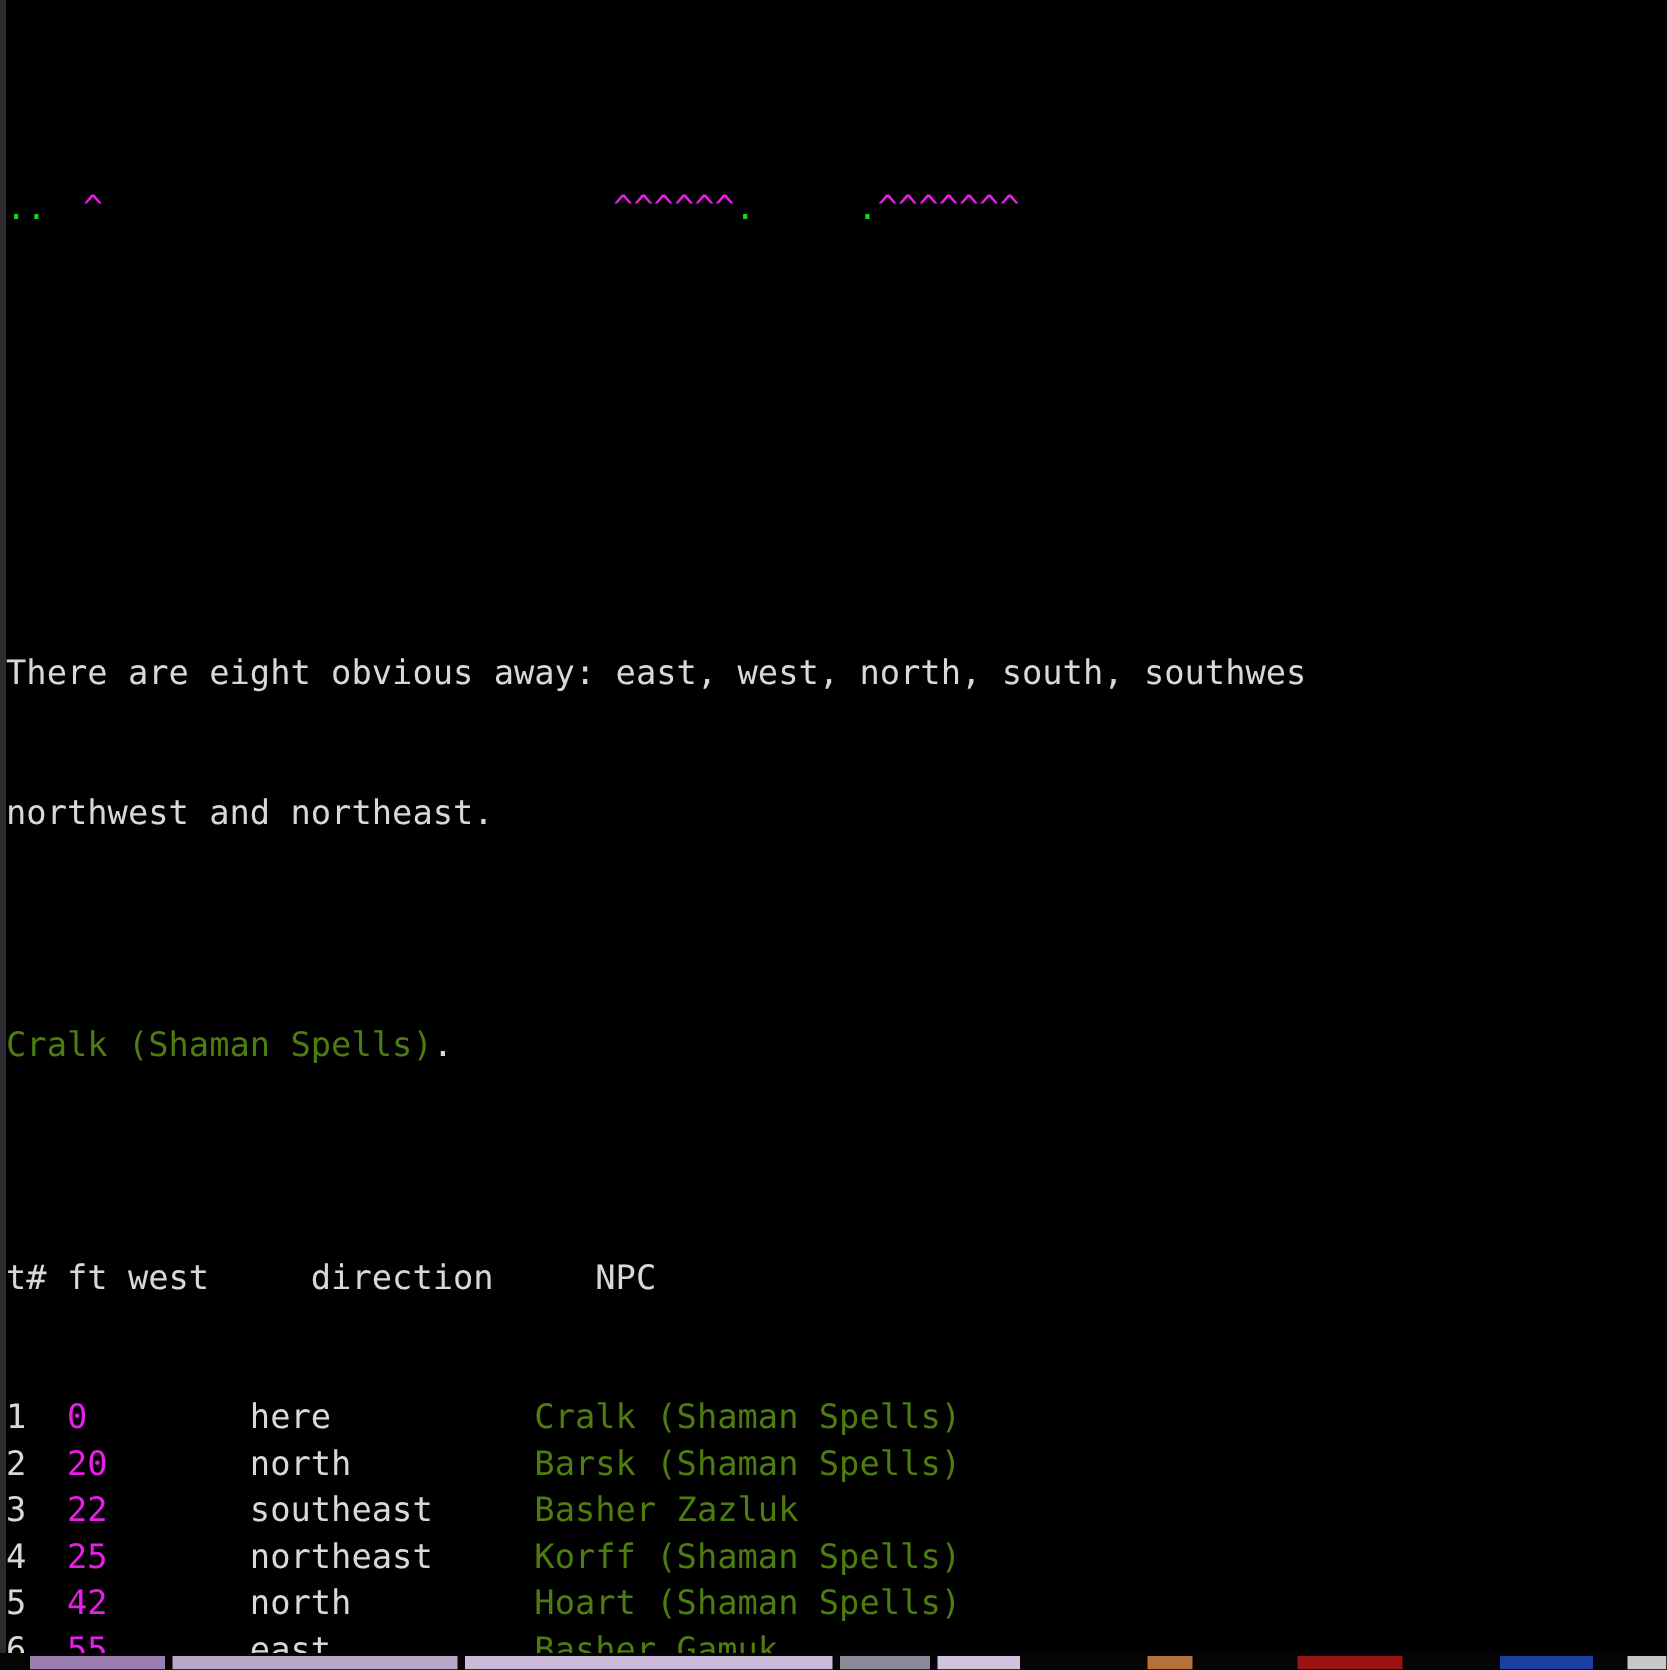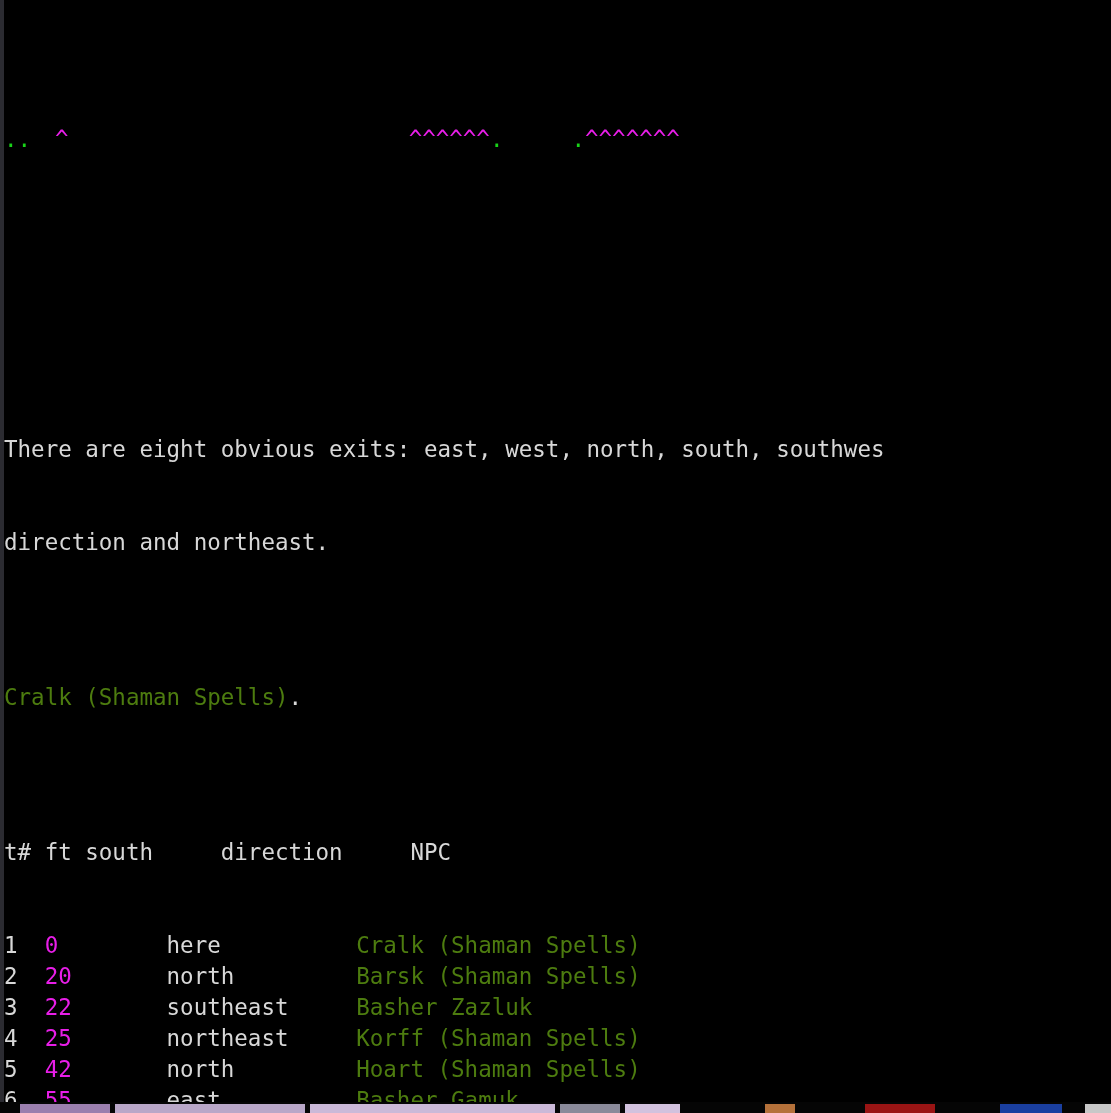--- a/index.html
+++ b/index.html
@@ -89,28 +89,28 @@
 
   <div class="term">
 
     
     <div class="map-line"><span class="c-brgreen">..</span><span class="c-magenta" style="margin-left:24px">^</span><span class="c-magenta" style="margin-left:340px">^^^^^^</span><span class="c-brgreen">.</span><span class="c-brgreen" style="margin-left:68px">.</span><span class="c-magenta">^^^^^^^</span></div>
 
     
     <div class="line"> </div>
 
     
-    <div class="line c-white">There are eight obvious exits: east, west, north, south, southwes</div>
-    <div class="line c-white">direction and northeast.</div>
+    <div class="line c-white">There are eight obvious away: east, west, north, south, southwes</div>
+    <div class="line c-white">northwest and northeast.</div>
 
     
     <div class="line"><span class="c-green">Cralk (Shaman Spells)</span><span class="c-white">.</span></div>
 
     
-    <div class="line"><span id="npc-hdr" class="c-white">t# ft south     direction     NPC</span></div>
+    <div class="line"><span id="npc-hdr" class="c-white">t# ft west     direction     NPC</span></div>
     <div id="npc-rows"><div class="line"><span class="c-white">1  </span><span class="c-magenta">0  </span><span>      </span><span class="c-white">here          </span><span class="c-green">Cralk (Shaman Spells)</span></div><div class="line"><span class="c-white">2  </span><span class="c-magenta">20 </span><span>      </span><span class="c-white">north         </span><span class="c-green">Barsk (Shaman Spells)</span></div><div class="line"><span class="c-white">3  </span><span class="c-magenta">22 </span><span>      </span><span class="c-white">southeast     </span><span class="c-green">Basher Zazluk</span></div><div class="line"><span class="c-white">4  </span><span class="c-magenta">25 </span><span>      </span><span class="c-white">northeast     </span><span class="c-green">Korff (Shaman Spells)</span></div><div class="line"><span class="c-white">5  </span><span class="c-magenta">42 </span><span>      </span><span class="c-white">north         </span><span class="c-green">Hoart (Shaman Spells)</span></div><div class="line"><span class="c-white">6  </span><span class="c-magenta">55 </span><span>      </span><span class="c-white">east          </span><span class="c-green">Basher Gamuk</span></div></div>
 
     
     
 
     
     
     
     
 

